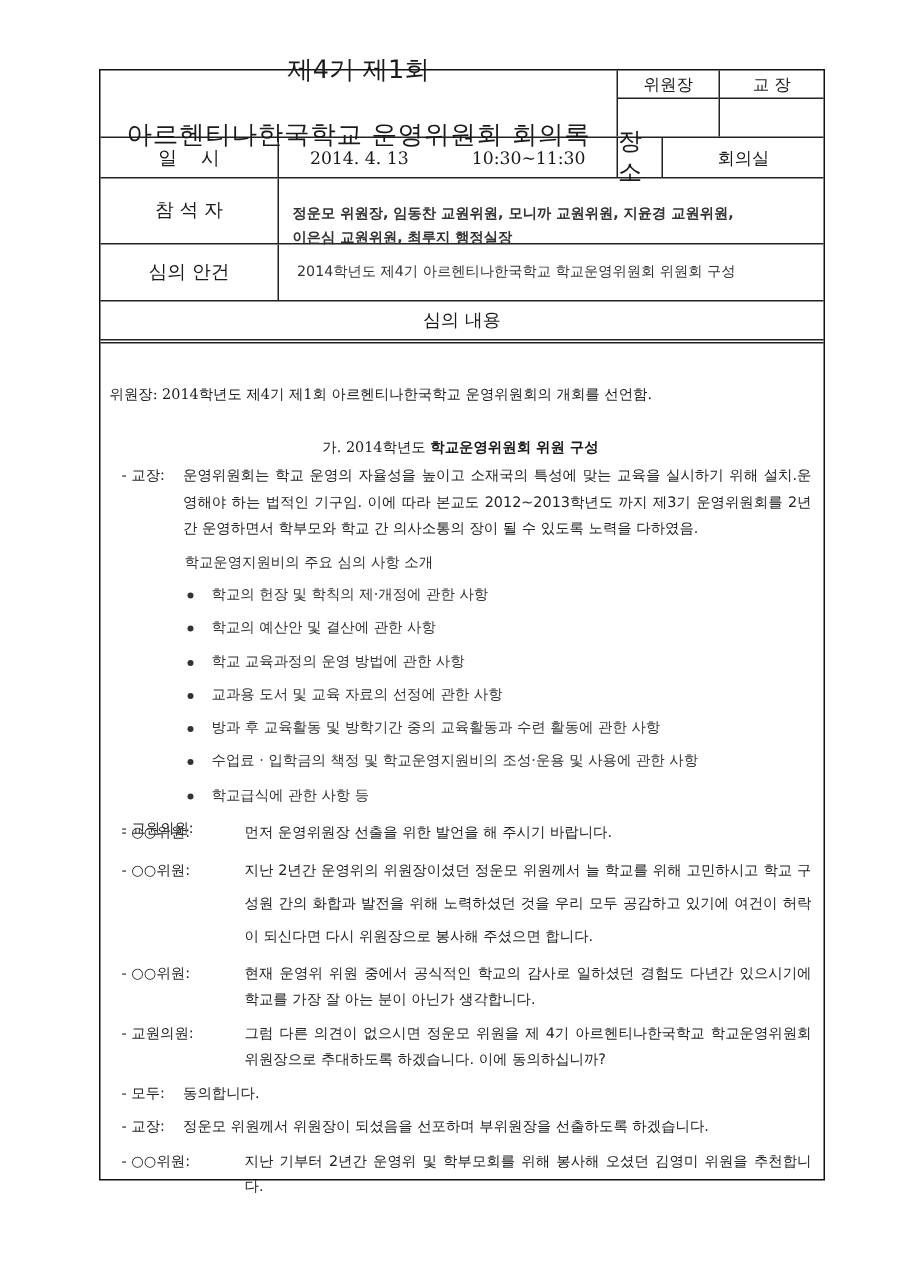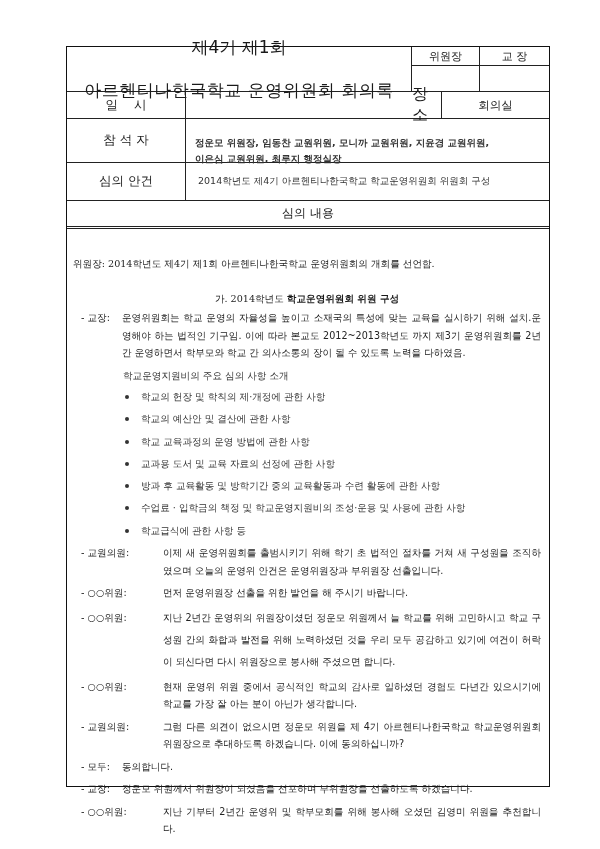--- a/index.html
+++ b/index.html
@@ -70,20 +70,24 @@
       <div></div>
     </div>
     <div class="approval principal">
       <div class="lbl">교 장</div>
       <div></div>
     </div>
   </div>
 
   <div class="row date-row">
     <div class="cell label-cell" style="white-space:pre;">일    시</div>
+    <div class="cell date-val">
+      <span>2014. 4. 13</span>
+      <span>10:30~11:30</span>
+    </div>
     <div class="cell place-lbl">장소</div>
     <div class="cell place-val">회의실</div>
   </div>
 
   <div class="row attend-row">
     <div class="cell label-cell">참 석 자</div>
     <div class="cell attend-val">
       <div class="txt">
         <div>정운모 위원장, 임동찬 교원위원, 모니까 교원위원, 지윤경 교원위원,</div>
         <div>이은심 교원위원, 최루지 행정실장</div>
@@ -119,21 +123,20 @@
       <li>학교의 예산안 및 결산에 관한 사항</li>
       <li>학교 교육과정의 운영 방법에 관한 사항</li>
       <li>교과용 도서 및 교육 자료의 선정에 관한 사항</li>
       <li>방과 후 교육활동 및 방학기간 중의 교육활동과 수련 활동에 관한 사항</li>
       <li>수업료 · 입학금의 책정 및 학교운영지원비의 조성·운용 및 사용에 관한 사항</li>
       <li>학교급식에 관한 사항 등</li>
     </ul>
 
     <div class="entry justify" style="margin-top:2px;">
       <span class="spk">- 교원의원:</span>
-      <span>이제 새 운영위원회를 출범시키기 위해 학기 초 법적인 절차를 거쳐 새 구성원을 조직하였으며 오늘의 운영위 안건은 운영위원장과 부위원장 선출입니다.</span>
     </div>
     <div class="entry justify">
       <span class="spk">- ○○위원:</span>
       <span>먼저 운영위원장 선출을 위한 발언을 해 주시기 바랍니다.</span>
     </div>
     <div class="entry justify" style="line-height:22px;">
       <span class="spk">- ○○위원:</span>
       <span>지난 2년간 운영위의 위원장이셨던 정운모 위원께서 늘 학교를 위해 고민하시고 학교 구성원 간의 화합과 발전을 위해 노력하셨던 것을 우리 모두 공감하고 있기에 여건이 허락이 되신다면 다시 위원장으로 봉사해 주셨으면 합니다.</span>
     </div>
     <div class="entry justify">

